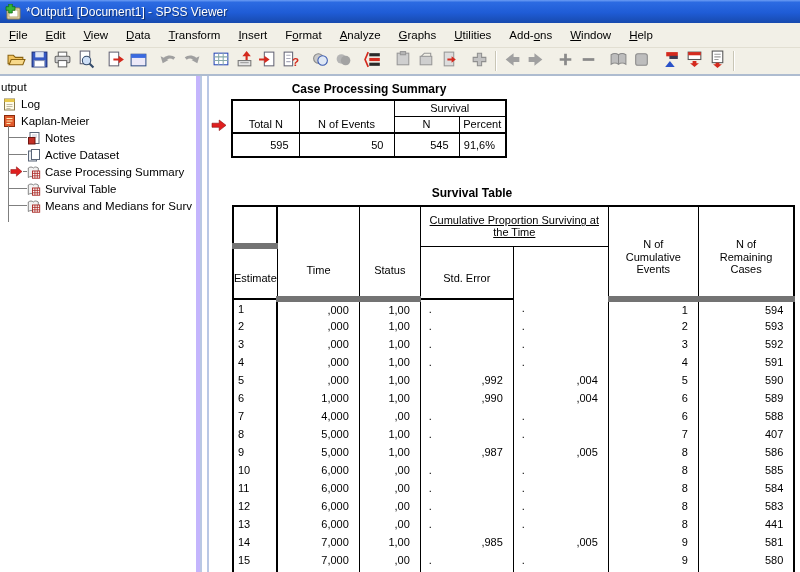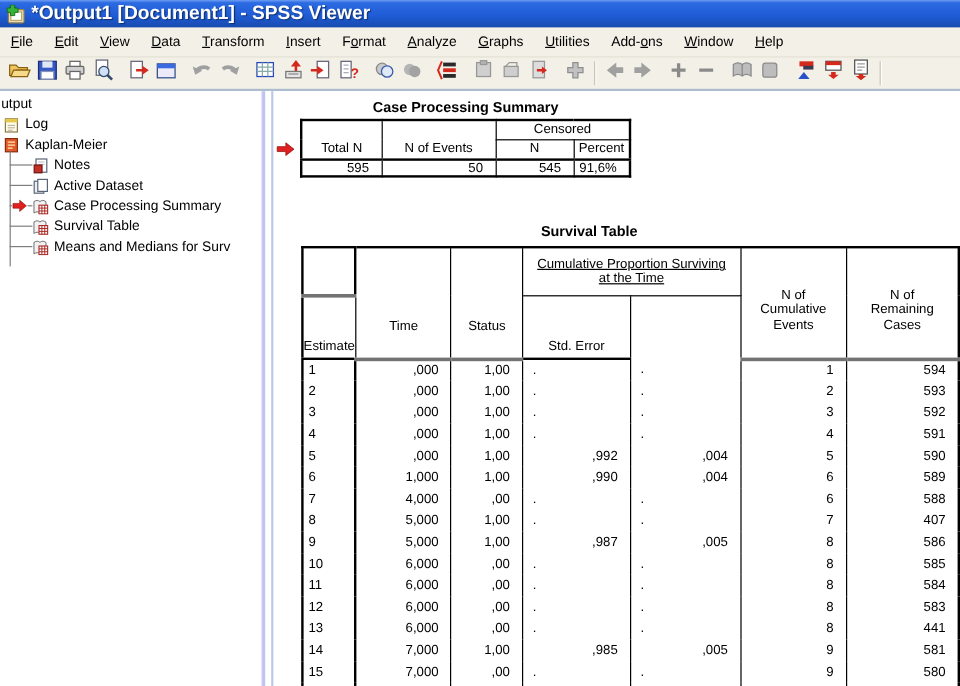--- a/index.html
+++ b/index.html
@@ -3,39 +3,39 @@
 <meta charset="utf-8">
 <style>
   * { box-sizing: border-box; margin: 0; padding: 0; }
   html,body { width: 800px; height: 572px; overflow: hidden;
     font-family: "Liberation Sans", sans-serif; background:#fff; }
   .window { width:800px; height:572px; position:relative; background:#ece9d8; }
 
   
   .titlebar { height:23px; display:flex; align-items:center; gap:5px; padding:0 5px;
     background:linear-gradient(180deg,#6d9ef4 0%,#2c6be2 10%,#1f5cd6 55%,#174aae 100%); }
-  .titlebar .title-text { color:#fff; font-weight:bold; font-size:16px;
+  .titlebar .title-text { color:#fff; font-weight:normal; font-size:12px;
     text-shadow:1px 1px 1px #10306e; white-space:nowrap; }
   .app-icon { width:16px; height:16px; display:inline-block; }
 
   
   .menubar { height:25px; background:#f2f0e7; display:flex; align-items:center;
     font-size:11.5px; color:#000; border-bottom:1px solid #e2dfd2; }
   .menu-item { padding:4px 9px; white-space:nowrap; cursor:default; }
 
   
   .toolbar { height:28px; background:#f2f0e7; display:flex; align-items:center;
     padding:0 5px; border-bottom:2px solid #aebcd0; }
   .tb-btn { width:23px; height:23px; display:flex; align-items:center; justify-content:center; }
   .tb-sep { width:2px; height:20px; border-left:1px solid #c9c6b6; border-right:1px solid #ffffff; margin:0 4px; }
   .tb-gap { width:7px; }
 
   
   .main { display:flex; height:496px; background:#fff; }
-  .outline-pane { width:219px; background:#fff; border-right:1px solid #c4b5fd;
+  .outline-pane { width:200px; background:#fff; border-right:4px solid #c4b5fd;
     font-size:11.5px; position:relative; overflow:hidden; padding-top:2px; }
   .splitter { width:9px; background:#fff; border-left:2px solid #b9c8e4; border-right:2px solid #b9c8e4; }
   .content-pane { flex:1; background:#fff; position:relative; overflow:hidden; }
 
   
   .tree-row { height:17px; display:flex; align-items:center; white-space:nowrap;
     overflow:hidden; position:relative; cursor:default; }
   .tree-row.lvl0 { padding-left:1px; }
   .tree-row.lvl1 { padding-left:3px; }
   .tree-row .stub { width:19px; height:0; border-bottom:1px solid #7f7f7f; margin-left:8px; flex:0 0 auto; }
@@ -47,33 +47,33 @@
   
   .pivot-title { font-weight:bold; font-size:12px; color:#000; text-align:center; }
   .cps-block { position:absolute; left:0; top:6px; }
   .cps-title { width:276px; margin-left:22px; }
   .cps-table { border-collapse:collapse; border:2px solid #000; margin-left:22px; margin-top:3px;
     font-size:11px; table-layout:fixed; }
   .cps-table th, .cps-table td { border:1px solid #000; font-weight:normal; color:#000; }
   .cps-table th.rh { vertical-align:bottom; text-align:center; border-bottom:2px solid #000; padding-bottom:2px; }
   .cps-table th.gh { height:16px; text-align:center; border-bottom:1px solid #000; }
   .cps-table th.sh { height:17px; text-align:center; vertical-align:bottom; border-bottom:2px solid #000; padding-bottom:2px; }
-  .cps-table td { height:14px; text-align:right; padding-right:10px; border-top:2px solid #000; }
+  .cps-table td { height:24px; text-align:right; padding-right:10px; border-top:2px solid #000; }
 
   .content-arrow { position:absolute; left:2px; top:36px; width:16px; height:13px; }
 
   .surv-block { position:absolute; left:0; top:110px; }
   .surv-title { width:480px; margin-left:23px; }
   .surv-table { border-collapse:collapse; border:2px solid #000; margin-left:23px; margin-top:5px;
     font-size:11px; table-layout:fixed; }
   .surv-table th, .surv-table td { border:1px solid #000; font-weight:normal; color:#000; }
   .surv-table th { text-align:center; }
   .surv-table th.span-th { height:40px; vertical-align:middle; border-bottom:1px solid #000; padding:2px 6px;text-decoration:underline; }
-  .surv-table th.rsp { vertical-align:bottom; border-bottom:3px solid #737373; padding-bottom:20px; }
-  .surv-table th.sub-th { height:53px; vertical-align:bottom; border-bottom:2px solid #000; padding-bottom:3px; }
+  .surv-table th.rsp { vertical-align:bottom; border-bottom:6px solid #737373; padding-bottom:20px; }
+  .surv-table th.sub-th { height:53px; vertical-align:bottom; border-bottom:2px solid #000; padding-bottom:14px; }
   .surv-table th.ml { white-space:pre-line; line-height:1.15; }
   .surv-table td { height:18px; border-top:0; border-bottom:0; text-align:right; padding-right:10px; }
   .surv-table td.c0 { text-align:left; padding-left:4px; border-right:2px solid #000; }
   .surv-table th.c0h { border-right:2px solid #000; }
   .surv-table td.dot { text-align:left; padding-left:8px; }
   .surv-table td.blank { color:transparent; }
 </style>
 </head>
 <body>
 
@@ -381,21 +381,21 @@
           <colgroup>
               <col style="width:67px">
               <col style="width:95px">
               <col style="width:65px">
               <col style="width:47px">
             </colgroup>
           <tbody>
             <tr>
               <th class="rh" rowspan="2">Total N</th>
               <th class="rh" rowspan="2">N of Events</th>
-              <th class="gh" colspan="2">Censored</th>
+              <th class="gh" colspan="2">Survival</th>
             </tr>
             <tr>
               <th class="sh">N</th>
               <th class="sh">Percent</th>
             </tr>
             <tr>
               <td>595</td>
               <td>50</td>
               <td>545</td>
               <td>91,6%</td>

